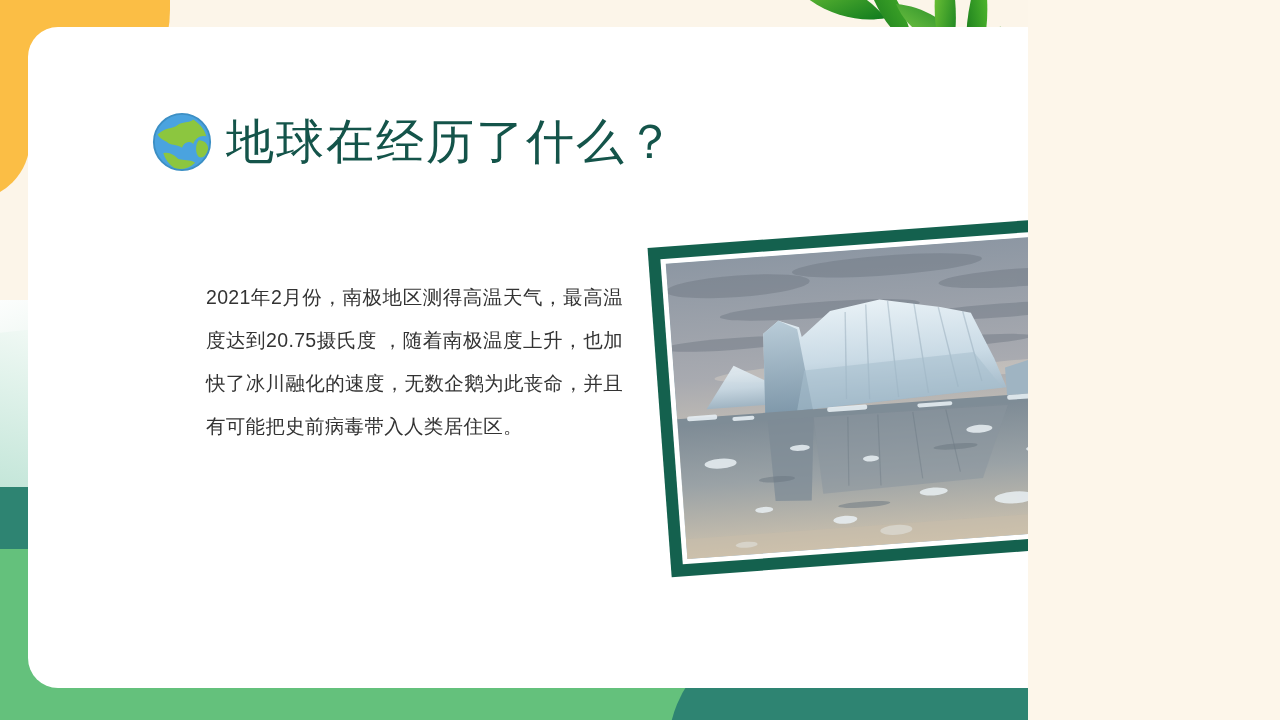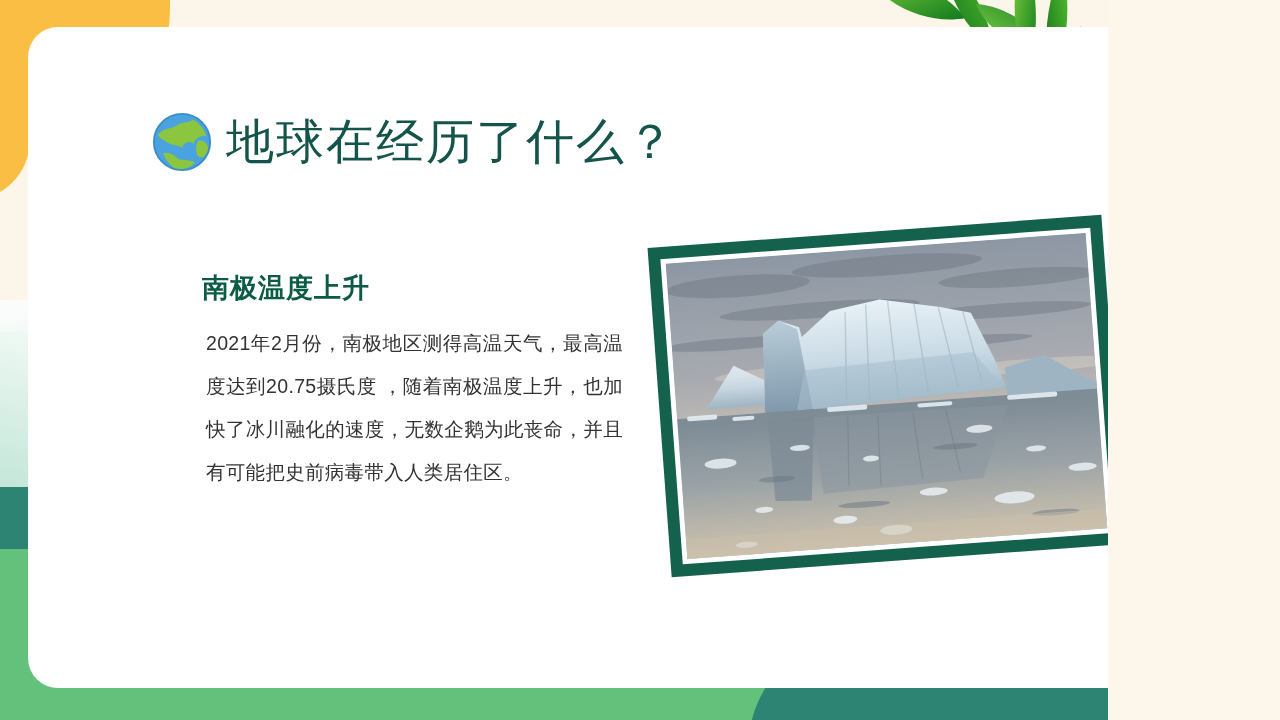--- a/index.html
+++ b/index.html
@@ -1,21 +1,21 @@
 <!DOCTYPE html>
 <html><head>
 <meta charset="utf-8">
 <style>
   html,body{margin:0;padding:0;}
   body{
     width:1280px;height:720px;overflow:hidden;
     font-family:"Liberation Sans","DejaVu Sans",sans-serif;
     background:#FDF6EA;
   }
-  .slide{position:relative;width:1108px;height:720px;overflow:hidden;background:#f9a8d4;}
+  .slide{position:relative;width:1028px;height:720px;overflow:hidden;background:#f9a8d4;}
 
   
   .deco{position:absolute;pointer-events:none;}
 
   .bg-cream{position:absolute;inset:0;background:#FCF5E9;}
 
   .orange-blob{
     position:absolute;left:-70px;top:-60px;width:240px;height:190px;
     background:#FBBE45;border-radius:0 0 120px 0;
   }
@@ -179,21 +179,20 @@
       <circle cx="32" cy="32" r="30" fill="#4AA3DF"></circle>
       <path d="M6 24 C14 16 22 18 27 14 C32 10 40 12 44 8 C50 12 56 18 58 26 C52 24 46 28 44 34 C40 30 34 32 32 38 C26 34 20 36 16 32 C12 30 8 28 6 24 Z" fill="#8CC63F"></path>
       <path d="M12 44 C18 42 24 46 28 50 C34 52 40 50 46 54 C40 60 32 62 24 60 C18 56 14 50 12 44 Z" fill="#8CC63F"></path>
       <path d="M50 30 C56 30 60 34 60 40 C58 46 54 50 50 48 C46 44 46 34 50 30 Z" fill="#8CC63F"></path>
       <circle cx="32" cy="32" r="30" fill="none" stroke="#3C8FC4" stroke-width="2"></circle>
     </svg>
     <div class="title-text">地球在经历了什么？</div>
   </div>
 
   <div class="text-block">
-    <h2 class="sub-heading">南极温度上升</h2>
     <p class="body-text">2021年2月份，南极地区测得高温天气，最高温度达到20.75摄氏度 ，随着南极温度上升，也加快了冰川融化的速度，无数企鹅为此丧命，并且有可能把史前病毒带入人类居住区。</p>
   </div>
 
   <div class="photo-wrap">
     <div class="photo-frame"></div>
     <div class="photo-inner"></div>
     <div class="photo">
       <svg viewBox="0 0 420 300" preserveAspectRatio="none">
         <defs>
           <linearGradient id="sky" x1="0" y1="0" x2="0" y2="1">

